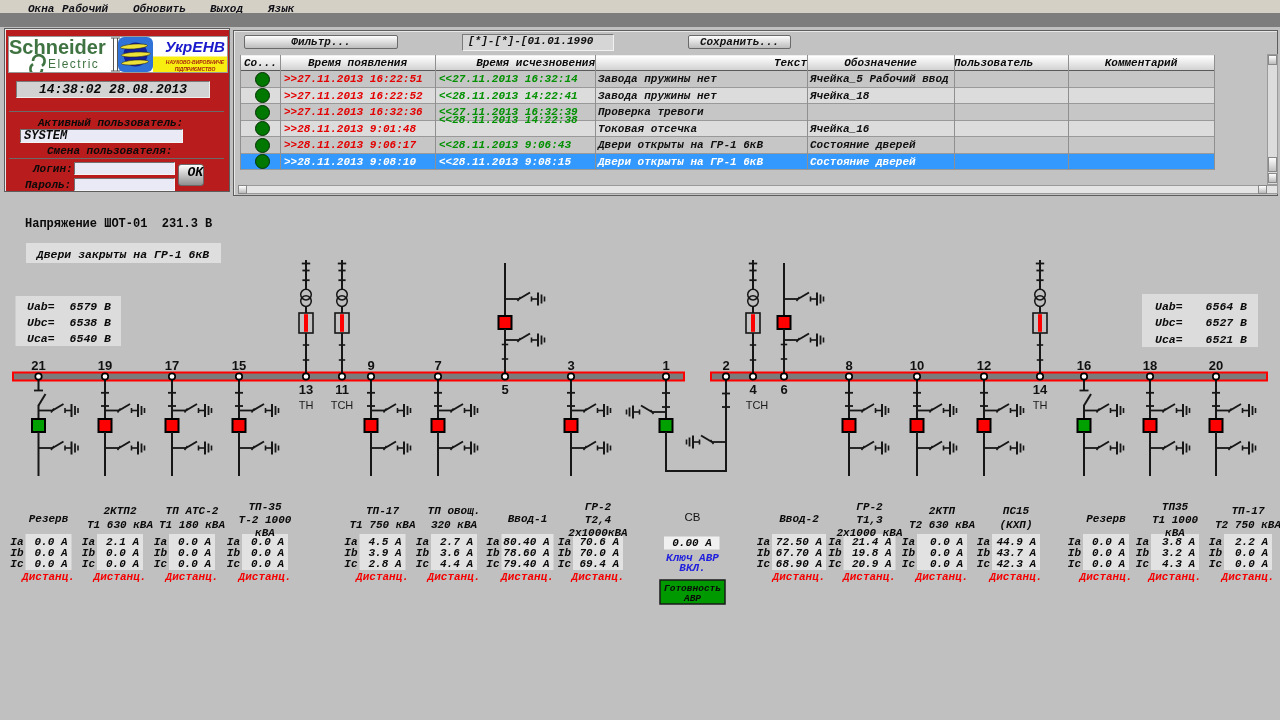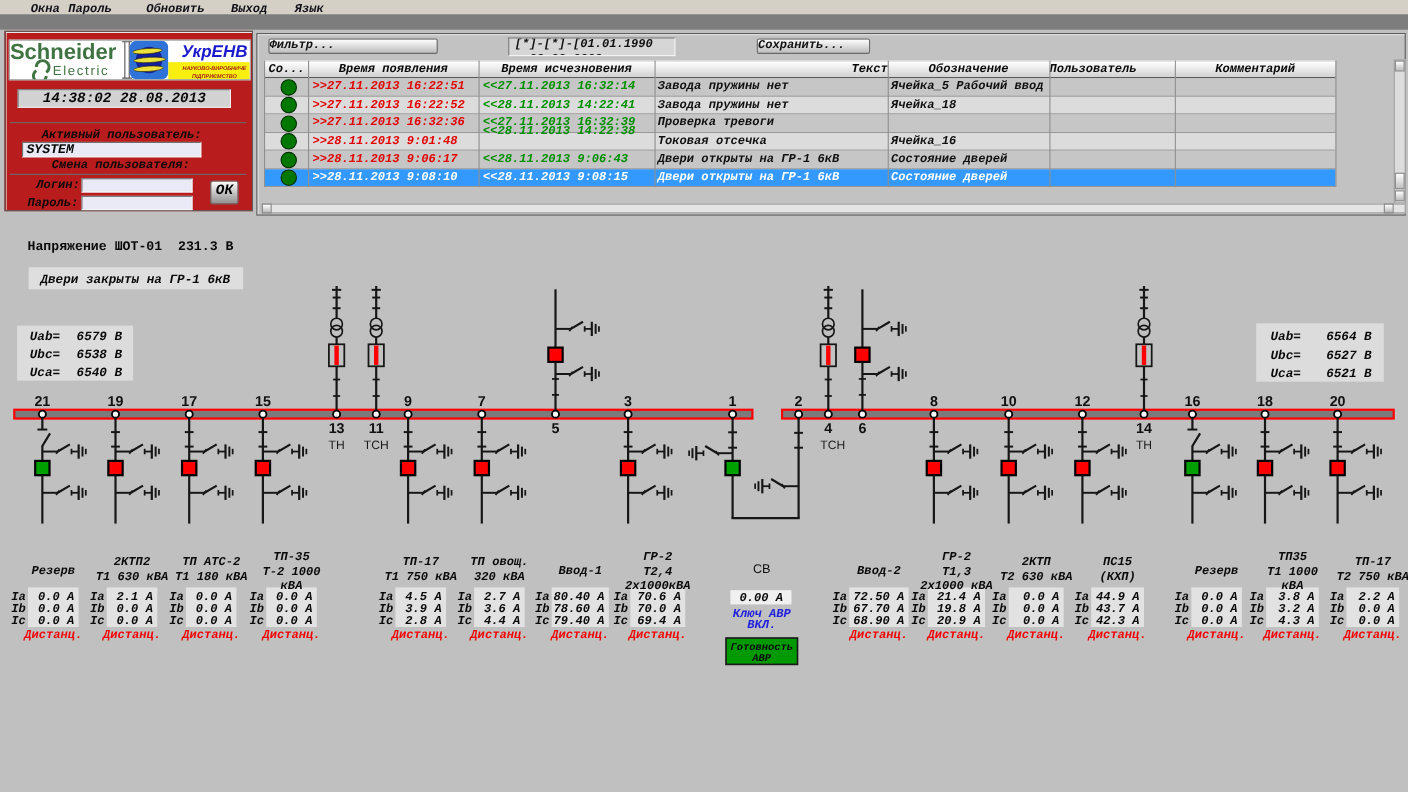--- a/index.html
+++ b/index.html
@@ -1,32 +1,32 @@
 <!DOCTYPE html>
 <html><head><meta charset="utf-8"><style>
 *{margin:0;padding:0;box-sizing:border-box}
 html,body{width:1280px;height:720px;overflow:hidden;background:#c0c0c0;font-family:"Liberation Mono",monospace;position:relative}
 .menubar{position:absolute;left:0;top:0;width:1280px;height:13px;background:#d4d0c6}
 .menubar span{position:absolute;top:3px;font:italic bold 11px "Liberation Mono",monospace;color:#101018}
 .strip{position:absolute;left:0;top:13px;width:1280px;height:14px;background:#7d7d7d}
 .panel{position:absolute;left:4px;top:28px;width:226px;height:164px;background:#b91c1c;border:1px solid #5d5d5d;box-shadow:inset 1px 1px 0 #e8e8e8}
 .tbl{position:absolute;left:233px;top:30px;width:1045px;height:166px;background:#c2c2c2;border:1px solid #5d5d5d;box-shadow:inset 1px 1px 0 #e8e8e8}
-.btn{position:absolute;background:linear-gradient(#fdfdfd,#bdbdbd);border:1px solid #6a6a6a;border-radius:2px;font:italic bold 11px "Liberation Mono",monospace;color:#111;line-height:12px}
+.btn{position:absolute;background:linear-gradient(#fdfdfd,#bdbdbd);border:1px solid #6a6a6a;border-radius:2px;font:italic bold 11px "Liberation Mono",monospace;color:#111;text-align:center;line-height:12px}
 .fld{position:absolute;background:#d6d6d6;border-top:1px solid #7a7a7a;border-left:1px solid #7a7a7a;border-right:1px solid #f2f2f2;border-bottom:1px solid #f2f2f2;font:italic bold 11px "Liberation Mono",monospace;color:#111;padding-left:5px;overflow:hidden;line-height:13px}
 .hc{position:absolute;height:16px;font:italic bold 11px "Liberation Mono",monospace;color:#0a0a0a;line-height:16px}
 .cell{position:absolute;font:italic bold 11px "Liberation Mono",monospace;line-height:16.5px;white-space:pre}
 .inp{position:absolute;background:#eaeaf6;border-top:1px solid #707070;border-left:1px solid #707070;border-right:1px solid #f4f4f4;border-bottom:1px solid #f4f4f4}
 .plbl{position:absolute;font:italic bold 11px "Liberation Mono",monospace;color:#0a0a0a}
 .time{position:absolute;left:11px;top:52px;width:194px;height:17px;background:#d2d2d2;border-top:1px solid #7a7a7a;border-left:1px solid #7a7a7a;border-right:1px solid #efefef;border-bottom:1px solid #efefef;font:italic bold 13px "Liberation Mono",monospace;color:#0a0a0a;text-align:center;line-height:16px}
 .sysf{position:absolute;left:15px;top:100px;width:163px;height:14px;background:#eaeaf6;border-top:1px solid #707070;border-left:1px solid #707070;border-right:1px solid #f4f4f4;border-bottom:1px solid #f4f4f4;font:italic bold 12px "Liberation Mono",monospace;color:#0a0a0a;padding-left:3px;line-height:12px}
-.okb{position:absolute;left:186px;top:135px;width:26px;height:22px;line-height:20px;font:italic bold 13px "Liberation Mono",monospace;text-align:center;background:linear-gradient(#fdfdfd,#909090);border:1px solid #6a6a6a;border-radius:3px}
+.okb{position:absolute;left:173px;top:135px;width:26px;height:22px;line-height:20px;font:italic bold 13px "Liberation Mono",monospace;text-align:right;background:linear-gradient(#fdfdfd,#909090);border:1px solid #6a6a6a;border-radius:3px}
 </style></head><body>
 <div class="menubar">
     <span style="left:28px">Окна</span>
-    <span style="left:62px">Пароль</span>
+    <span style="left:62px">Рабочий</span>
     <span style="left:133px">Обновить</span>
     <span style="left:210px">Выход</span>
     <span style="left:268px">Язык</span>
   </div>
 <div class="strip"></div>
 <div class="panel">
   <div style="position:absolute;left:3px;top:7px;width:220px;height:37px;background:#fff;border:1px solid #999">
       <svg width="218" height="35" style="position:absolute;left:0;top:0">
 <rect x="0" y="0" width="104" height="35" fill="#ffffff"></rect>
 <text x="0" y="17" font-family="Liberation Sans, sans-serif" font-size="20" font-weight="bold" fill="#3f7341">Schneider</text>
@@ -69,21 +69,21 @@
   <div class="inp" style="left:69px;top:149px;width:101px;height:12.5px"></div>
   <div class="okb">ОК</div>
 </div>
 <div class="tbl">
     <div class="btn" style="left:10px;top:4px;width:154px;height:14px">Фильтр...</div>
     <div class="fld" style="left:228px;top:3px;width:152px;height:17px">[*]-[*]-[01.01.1990<br>- 00.00.0000</div>
     <div class="btn" style="left:454px;top:4px;width:103px;height:14px">Сохранить...</div>
     <div style="position:absolute;left:6px;top:24px;width:974px;height:16px;background:linear-gradient(#ffffff,#d2d2d2);border-top:1px solid #eee;border-bottom:1px solid #5a5a5a"></div>
     <div class="hc" style="left:10px;top:24px;width:36px;text-align:left">Со...</div>
     <div class="hc" style="left:46px;top:24px;width:155px;text-align:center">Время появления</div>
-    <div class="hc" style="left:201px;top:24px;width:160px;text-align:center">Время исчезновения</div>
+    <div class="hc" style="left:201px;top:24px;width:160px;text-align:right">Время исчезновения</div>
     <div class="hc" style="left:361px;top:24px;width:212px;text-align:right">Текст</div>
     <div class="hc" style="left:573px;top:24px;width:147px;text-align:center">Обозначение</div>
     <div class="hc" style="left:720px;top:24px;width:114px;text-align:left">Пользователь</div>
     <div class="hc" style="left:834px;top:24px;width:146px;text-align:center">Комментарий</div>
     <div style="position:absolute;left:6px;top:40.0px;width:974px;height:16.5px;background:#c6c6c6;border-bottom:1px solid #999"></div>
     <div class="cell" style="left:50px;top:40.0px;color:#e30000">&gt;&gt;27.11.2013 16:22:51</div>
     <div class="cell" style="left:205px;top:40.0px;color:#009000">&lt;&lt;27.11.2013 16:32:14</div>
     <div class="cell" style="left:364px;top:40.0px;color:#101010">Завода пружины нет</div>
     <div class="cell" style="left:576px;top:40.0px;color:#101010">Ячейка_5 Рабочий ввод</div>
     <div style="position:absolute;left:21px;top:40.8px;width:15px;height:15px;border-radius:50%;background:#007800;border:1px solid #033003"></div>

